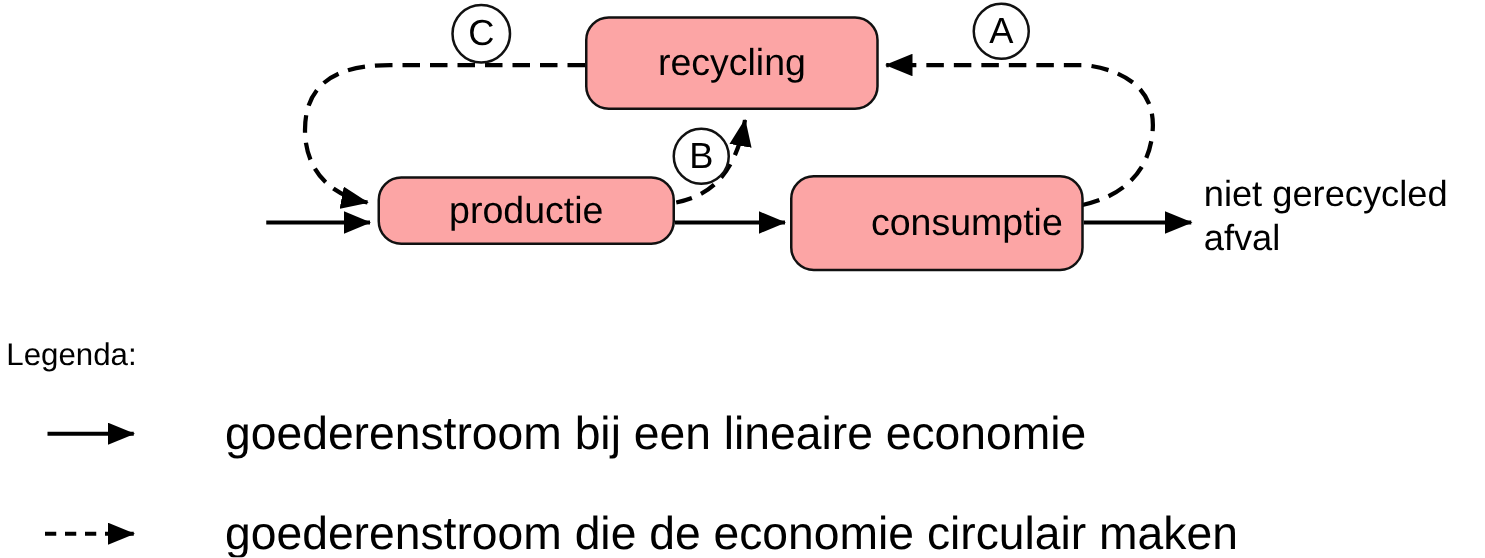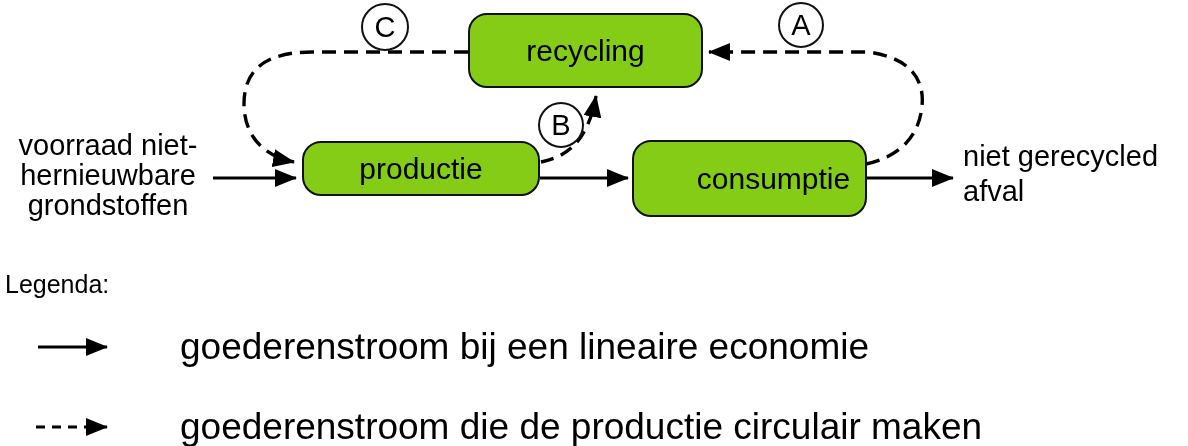--- a/index.html
+++ b/index.html
@@ -12,21 +12,21 @@
     color: #000000;
     overflow: hidden;
   }
   #wires {
     position: absolute;
     left: 0; top: 0;
     width: 1188px; height: 446px;
   }
   .node {
     position: absolute;
-    background: #84cc16;
+    background: #fca5a5;
     border: 2.5px solid #111111;
     border-radius: 19px;
     display: flex;
     align-items: center;
     justify-content: center;
     font-size: 30px;
     box-sizing: border-box;
   }
   #node-recycling  { left: 468px; top: 13px;  width: 235px; height: 75px; }
   #node-productie  { left: 302px; top: 141px; width: 238px; height: 55px; }
@@ -103,28 +103,23 @@
   <div class="flow-badge" id="badge-a">
     <span>A</span>
   </div>
   <div class="flow-badge" id="badge-b">
     <span>B</span>
   </div>
   <div class="flow-badge" id="badge-c">
     <span>C</span>
   </div>
 
-  <div class="side-label" id="input-label">
-    <div>voorraad niet-</div>
-    <div>hernieuwbare</div>
-    <div>grondstoffen</div>
-  </div>
 
   <div class="side-label" id="output-label">
     <div>niet gerecycled</div>
     <div>afval</div>
   </div>
 
   <div id="legend-title">Legenda:</div>
   <div class="legend-label" id="legend-label-linear">goederenstroom bij een lineaire economie</div>
-  <div class="legend-label" id="legend-label-circular">goederenstroom die de productie circulair maken</div>
+  <div class="legend-label" id="legend-label-circular">goederenstroom die de economie circulair maken</div>
 
 </div>
 
 </body></html>

